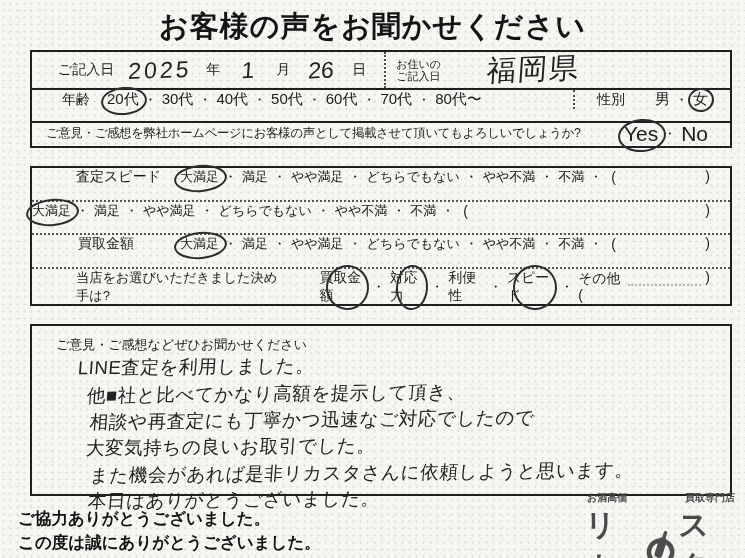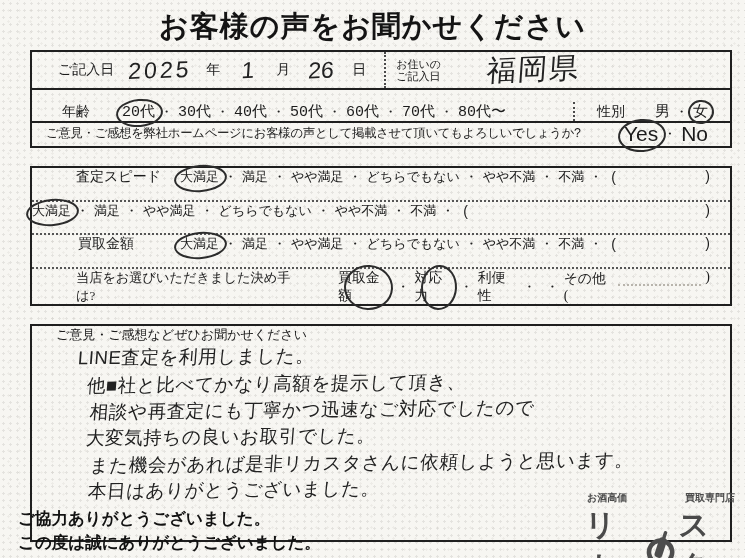--- a/index.html
+++ b/index.html
@@ -19,68 +19,68 @@
     position:absolute; top:7px; left:0; width:100%;
     text-align:center; font-size:29px; font-weight:700; letter-spacing:1px; color:#141414;
   }
   .box {
     position:absolute; left:30px; width:702px;
     border:2.4px solid #1f1f1f; border-radius:0;
   }
   
   .box1 { top:50px; height:98px; }
   .row1 { display:flex; align-items:center; height:38px; border-bottom:2px solid #1f1f1f; }
-  .row2 { display:flex; align-items:flex-end; height:33px; border-bottom:2px solid #1f1f1f;font-family:Liberation Mono, monospace; }
+  .row2 { display:flex; align-items:flex-start; height:33px; border-bottom:2px solid #1f1f1f; }
   .row3 { display:flex; align-items:center; height:21px; }
   .lab { font-size:14px; font-weight:500; }
   .date-label { margin-left:26px; }
   .unit { font-size:14px; }
   .hand { display:inline-block; font-weight:500; color:#222;
           transform:skewX(-6deg) rotate(-2deg); }
   .hy { width:92px; text-align:center; font-size:23px; letter-spacing:3px; }
   .hm { width:56px; text-align:center; font-size:23px; }
   .hd { width:62px; text-align:center; font-size:23px; }
   .pref-sec { display:flex; align-items:center; flex:1; margin-left:18px;
               border-left:2px dotted #4a4a4a; height:100%;gap:20px; }
   .pref-label { margin-left:10px; font-size:11px; line-height:12px; }
   .pref-val { margin-left:26px; font-size:29px; letter-spacing:2px; }
   .age-sec { display:flex; align-items:center; flex:1; }
   .age-label { margin-left:30px; }
   .opts { display:flex; align-items:center; }
-  .age-opts { margin-left:32px; font-size:15px; }
+  .age-opts { margin-left:17px; font-size:15px; }
   .sep { margin:0 5px; font-size:13px; color:#222; }
   .gender-sec { display:flex; align-items:center; width:157px;
                 border-left:2px dotted #4a4a4a; }
   .gender-label { margin-left:22px; }
   .gender-opts { margin-left:30px; font-size:15px; }
   .q-text { margin-left:14px; font-size:12.4px; letter-spacing:-0.3px; }
   .yesno { display:flex; align-items:center; margin-left:auto; margin-right:22px;
            font-size:21px; font-weight:500; }
   
   .circ { position:relative; display:inline-block; }
   .circ::after { content:""; position:absolute; left:-6px; right:-8px; top:-3px; bottom:-6px;
                  border:2.2px solid #2c2c2c; border-radius:50%;
                  transform:rotate(-5deg); pointer-events:none; }
   .circ-char::after { left:-5px; right:-6px; top:-2px; bottom:-3px; transform:rotate(-8deg); }
   .circ-mid::after { left:6px; right:-2px; top:-4px; bottom:-5px; transform:rotate(3deg); }
   
   .box2 { top:166px; height:140px; }
   .r-row { display:flex; align-items:flex-start; height:33.5px; border-bottom:2px dotted #555; }
-  .r-row:last-child { border-bottom:none;font-family:Liberation Serif, serif; }
+  .r-row:last-child { border-bottom:none; }
   .r-label { width:148px; padding-left:44px; font-size:14px; }
   .r-label-c { text-align:center; padding-left:0; width:148px; }
   .r-opts { font-size:13px; }
   .paren-open { margin-left:4px; font-size:14px; }
   .paren-close { margin-left:auto; margin-right:20px; font-size:14px; }
   .d-label { padding-left:44px; font-size:13.2px; }
   .d-opts { margin-left:34px; font-size:13.8px; }
   .other-line { display:inline-block; width:86px; height:1px;
                 border-bottom:2px dotted #b8b4ac; margin:0 4px 3px 6px; }
   
-  .box3 { top:324px; height:218px; }
+  .box3 { top:324px; height:172px; padding-top:10px; }
   .c-header { margin-left:24px; font-size:13px; }
   .c-line { font-size:18.6px; line-height:26.5px; letter-spacing:0.5px; }
   .c-line .hand { transform:skewX(-5deg) rotate(-0.6deg); }
   .cl0 { margin-left:46px; } .cl1 { margin-left:55px; } .cl2 { margin-left:58px; }
   .cl3 { margin-left:54px; } .cl4 { margin-left:58px; } .cl5 { margin-left:56px; }
   
   .thanks { position:absolute; left:18px; font-size:16.5px; font-weight:700; color:#121212; }
   .thanks1 { top:508px; } .thanks2 { top:532px; }
   .logo { position:absolute; right:8px; top:491px; width:152px; height:64px; color:#4a4a4a; }
   .logo-taglines { display:flex; justify-content:space-between; font-size:10px;
@@ -216,20 +216,21 @@
 
     <div class="r-row">
       <span class="d-label">当店をお選びいただきました決め手は?</span>
       <span class="opts d-opts">
         <span class="circ circ-mid">買取金額</span>
         <span class="sep">・</span>
         <span class="circ circ-mid">対応力</span>
         <span class="sep">・</span>
         <span>利便性</span>
         <span class="sep">・</span>
+        <span class="circ circ-mid">スピード</span>
         <span class="sep">・</span>
         <span>その他 (</span>
         <span class="other-line"></span>
       </span>
       <span class="paren-close">)</span>
     </div>
   </div>
 
   <div class="box box3">
     <div class="c-header">ご意見・ご感想などぜひお聞かせください</div>

